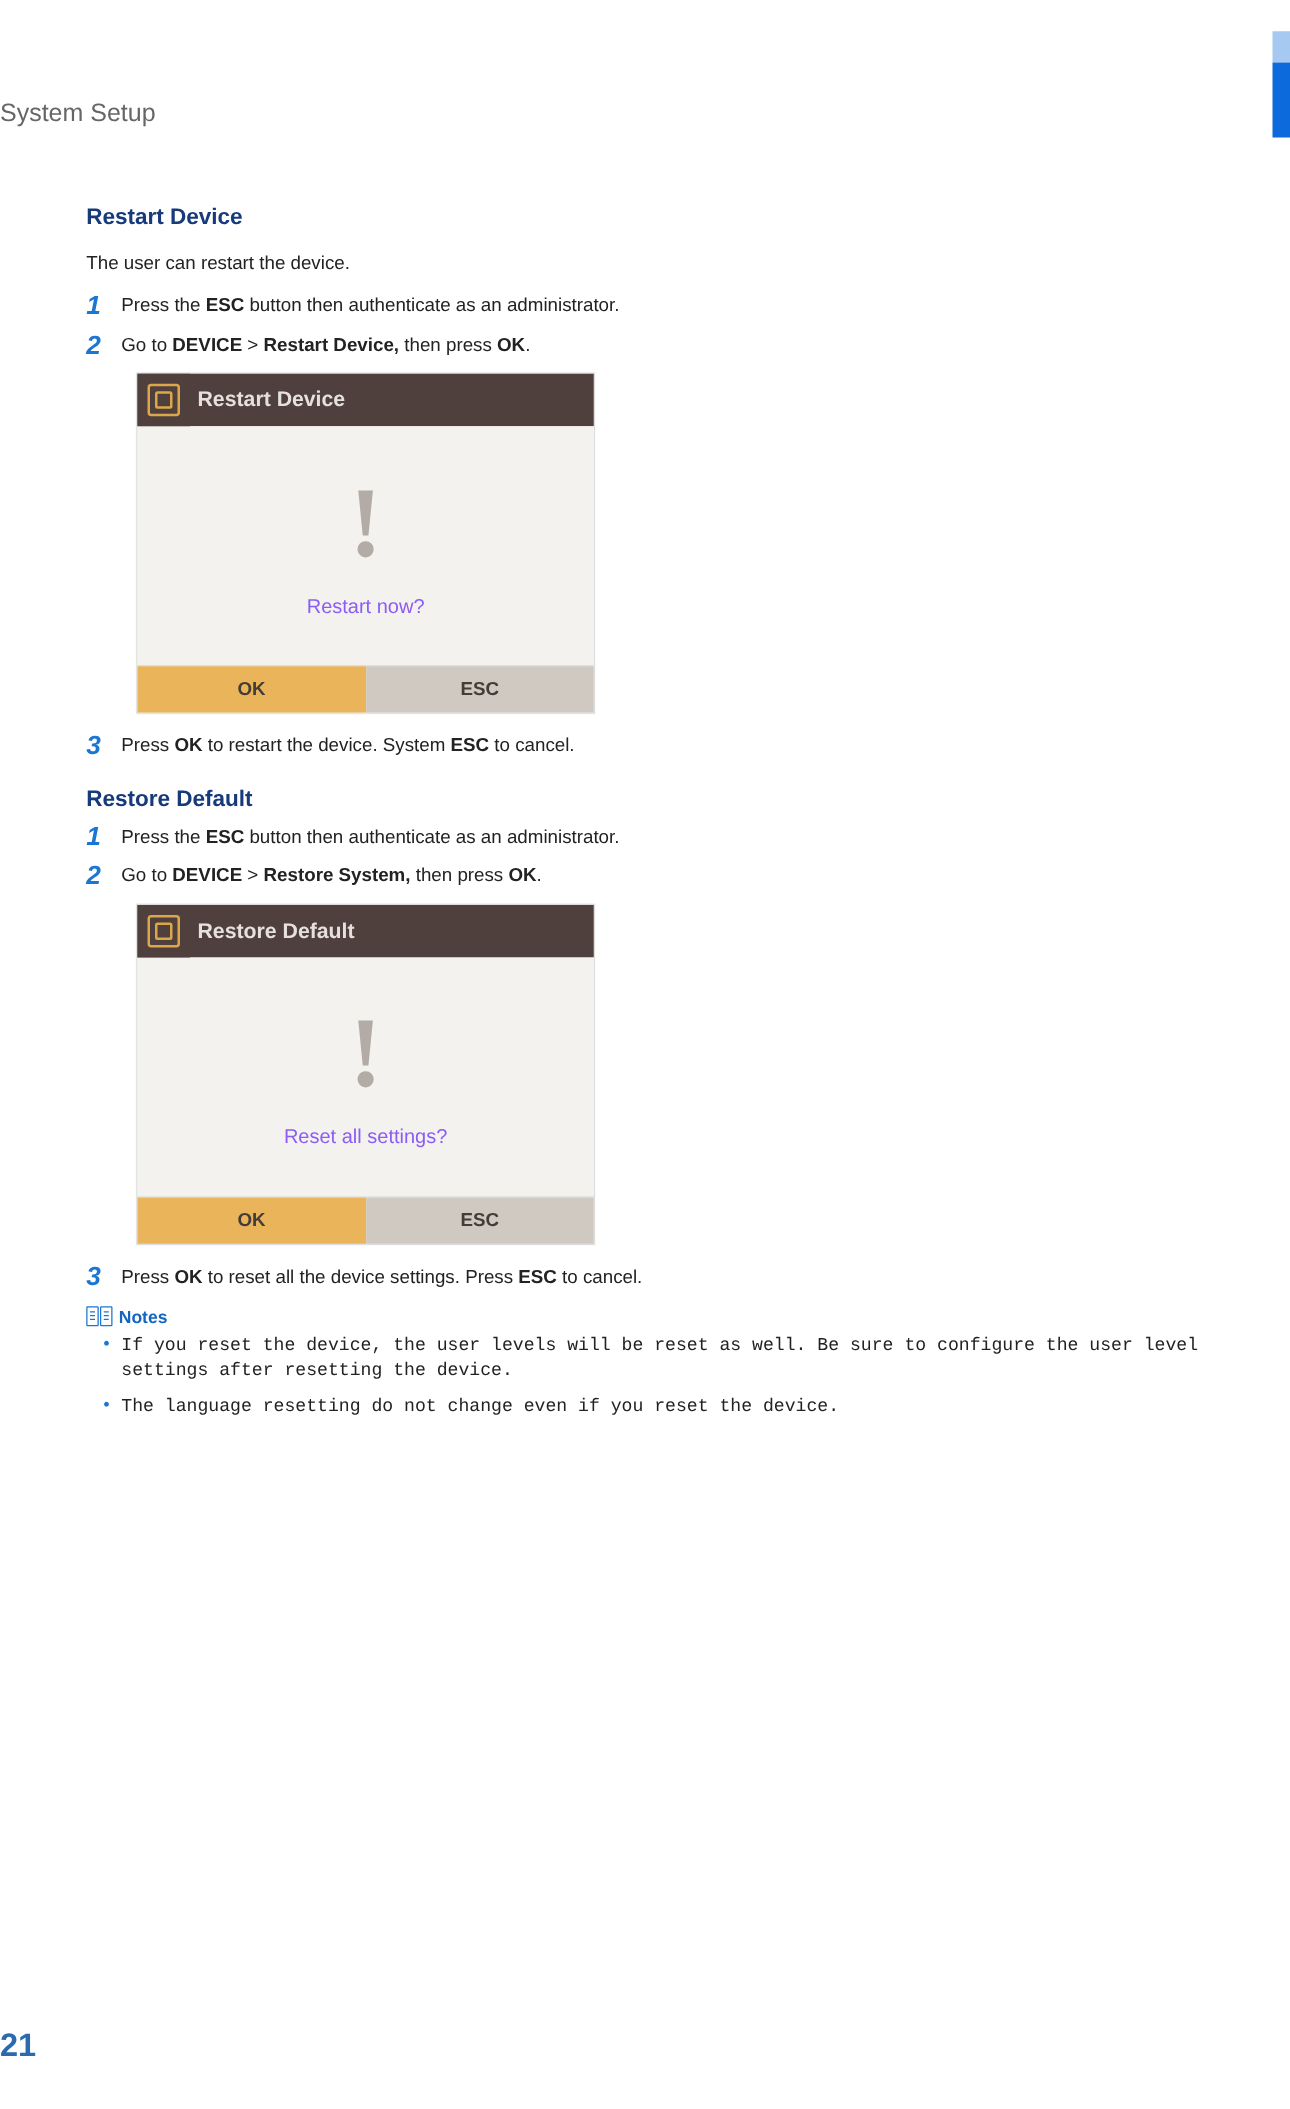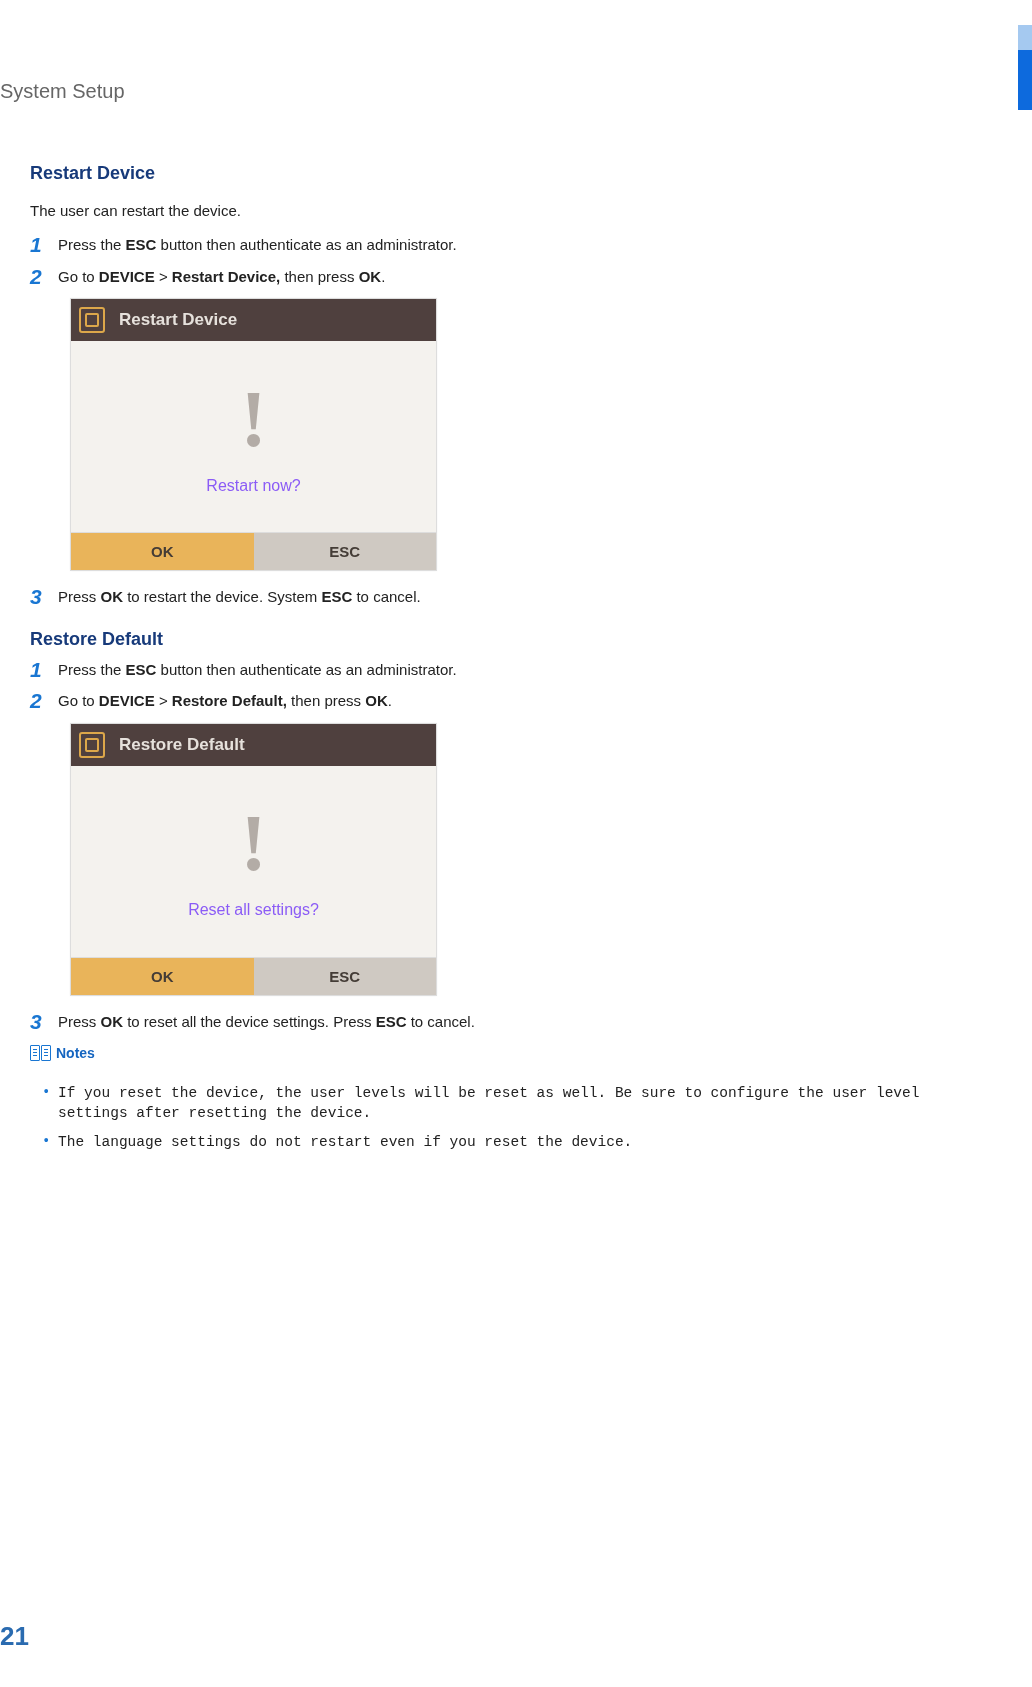--- a/index.html
+++ b/index.html
@@ -28,21 +28,21 @@
   }
   .side-tab-light {
     position: absolute;
     top: 25px;
     right: 0;
     width: 14px;
     height: 25px;
     background: #a5c9f0;
   }
   .content {
-    padding: 40px 50px 0 30px;
+    padding: 40px 50px 0 69px;
   }
   .section-title {
     font-weight: 700;
     font-size: 18px;
     color: #173a7a;
     margin-top: 20px;
     margin-bottom: 8px;
   }
   .para {
     font-size: 15px;
@@ -155,21 +155,21 @@
   .btn-ok {
     background: #e9b45a;
   }
   .btn-esc {
     background: #cfc9c2;
   }
   .notes-header {
     display: flex;
     align-items: center;
     margin-top: 12px;
-    margin-bottom: 22px;
+    margin-bottom: 6px;
   }
   .notes-icon {
     width: 22px;
     height: 16px;
     margin-right: 4px;
     display: inline-flex;
   }
   .notes-icon span {
     display: inline-block;
     width: 9px;
@@ -283,21 +283,21 @@
   <ol class="steps">
     <li>
       <span class="step-num">1</span>
       <span class="step-text">
         <span>Press the </span><span class="bold">ESC</span><span> button then authenticate as an administrator.</span>
       </span>
     </li>
     <li>
       <span class="step-num">2</span>
       <span class="step-text">
-        <span>Go to </span><span class="bold">DEVICE</span><span> &gt; </span><span class="bold">Restore Default,</span><span> then press </span><span class="bold">OK</span><span>.</span>
+        <span>Go to </span><span class="bold">DEVICE</span><span> &gt; </span><span class="bold">Restore System,</span><span> then press </span><span class="bold">OK</span><span>.</span>
       </span>
     </li>
   </ol>
 
   <div class="device-shot">
     <div class="device-titlebar">
       <div class="device-icon-box">
         <span class="device-icon"></span>
       </div>
       <span class="device-title-text">Restore Default</span>
@@ -323,18 +323,18 @@
 
   <div class="notes-header">
     <span class="notes-icon">
         <span></span>
         <span></span>
       </span>
     <span class="notes-label">Notes</span>
   </div>
   <ul class="notes-list">
     <li>If you reset the device, the user levels will be reset as well. Be sure to configure the user level settings after resetting the device.</li>
-    <li>The language settings do not restart even if you reset the device.</li>
+    <li>The language resetting do not change even if you reset the device.</li>
   </ul>
 
 </div>
 
 <div class="page-footer">21</div>
 
 </body></html>

